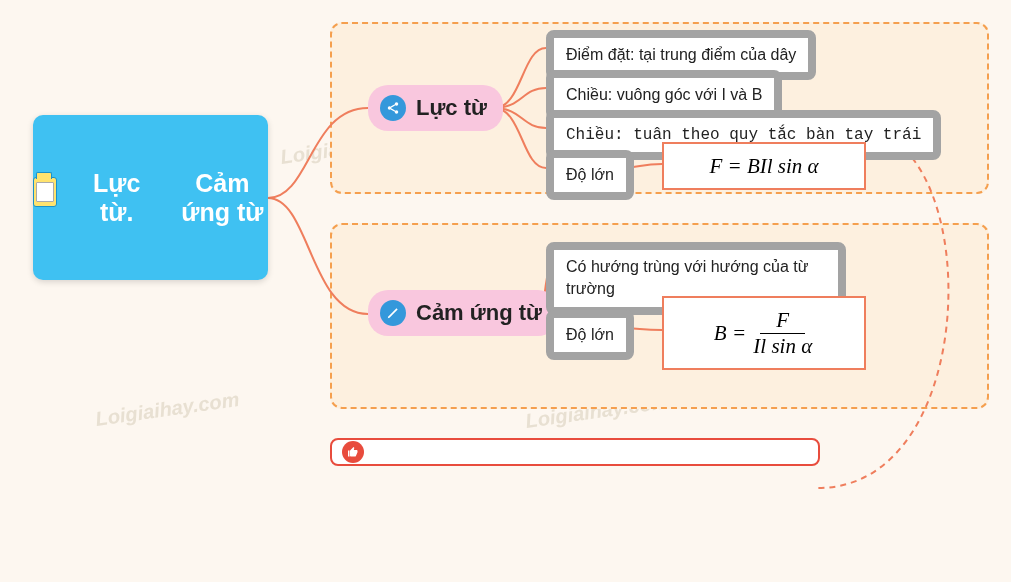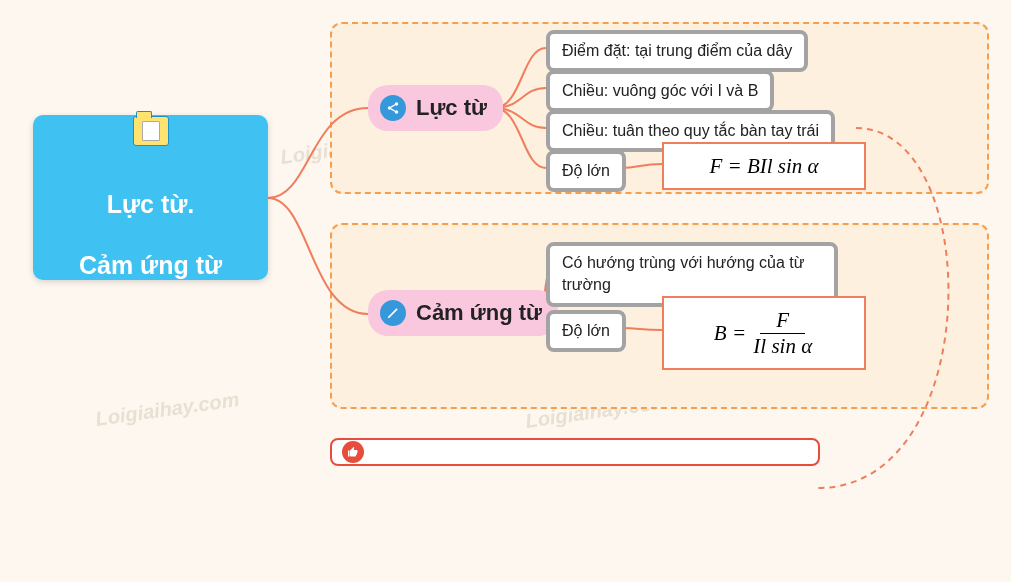--- a/index.html
+++ b/index.html
@@ -34,21 +34,21 @@
     width: 235px;
     height: 165px;
     background: #3fc1f2;
     border-radius: 10px;
     box-shadow: 0 2px 6px rgba(0,0,0,0.15);
     color: white;
     text-align: center;
     font-size: 25px;
     font-weight: bold;
     display: flex;
-    flex-direction: column;
+    flex-direction: row;
     justify-content: center;
     align-items: center;
     z-index: 2;
     gap: 32px;
   }
   .folder-icon {
     width: 34px;
     height: 28px;
     background: #ffe36e;
     border-radius: 3px;
@@ -105,31 +105,31 @@
     margin-right: 10px;
     color: #fff;
     font-size: 14px;
   }
   .share-ic { background:#3498db; }
   .pen-ic { background:#3498db; }
 
   .leaf {
     position: absolute;
     background: #fff;
-    border: 4px solid #a3a3a3;
+    border: 8px solid #a3a3a3;
     border-radius: 8px;
     padding: 6px 12px;
     font-size: 16px;
     color: #222;
     z-index: 3;
     line-height: 1.4;
   }
   .leaf1 { left: 546px; top: 30px; }
   .leaf2 { left: 546px; top: 70px; }
-  .leaf3 { left: 546px; top: 110px; }
+  .leaf3 { left: 546px; top: 110px; font-family: Liberation Mono, monospace; }
   .leaf4 { left: 546px; top: 150px; }
   .leaf5 { left: 546px; top: 242px; width: 260px; }
   .leaf6 { left: 546px; top: 310px; }
 
   .formula-box {
     position: absolute;
     background:#fff;
     border:2px solid #ef7e5d;
     border-radius:0;
     font-family: "Times New Roman", serif;

